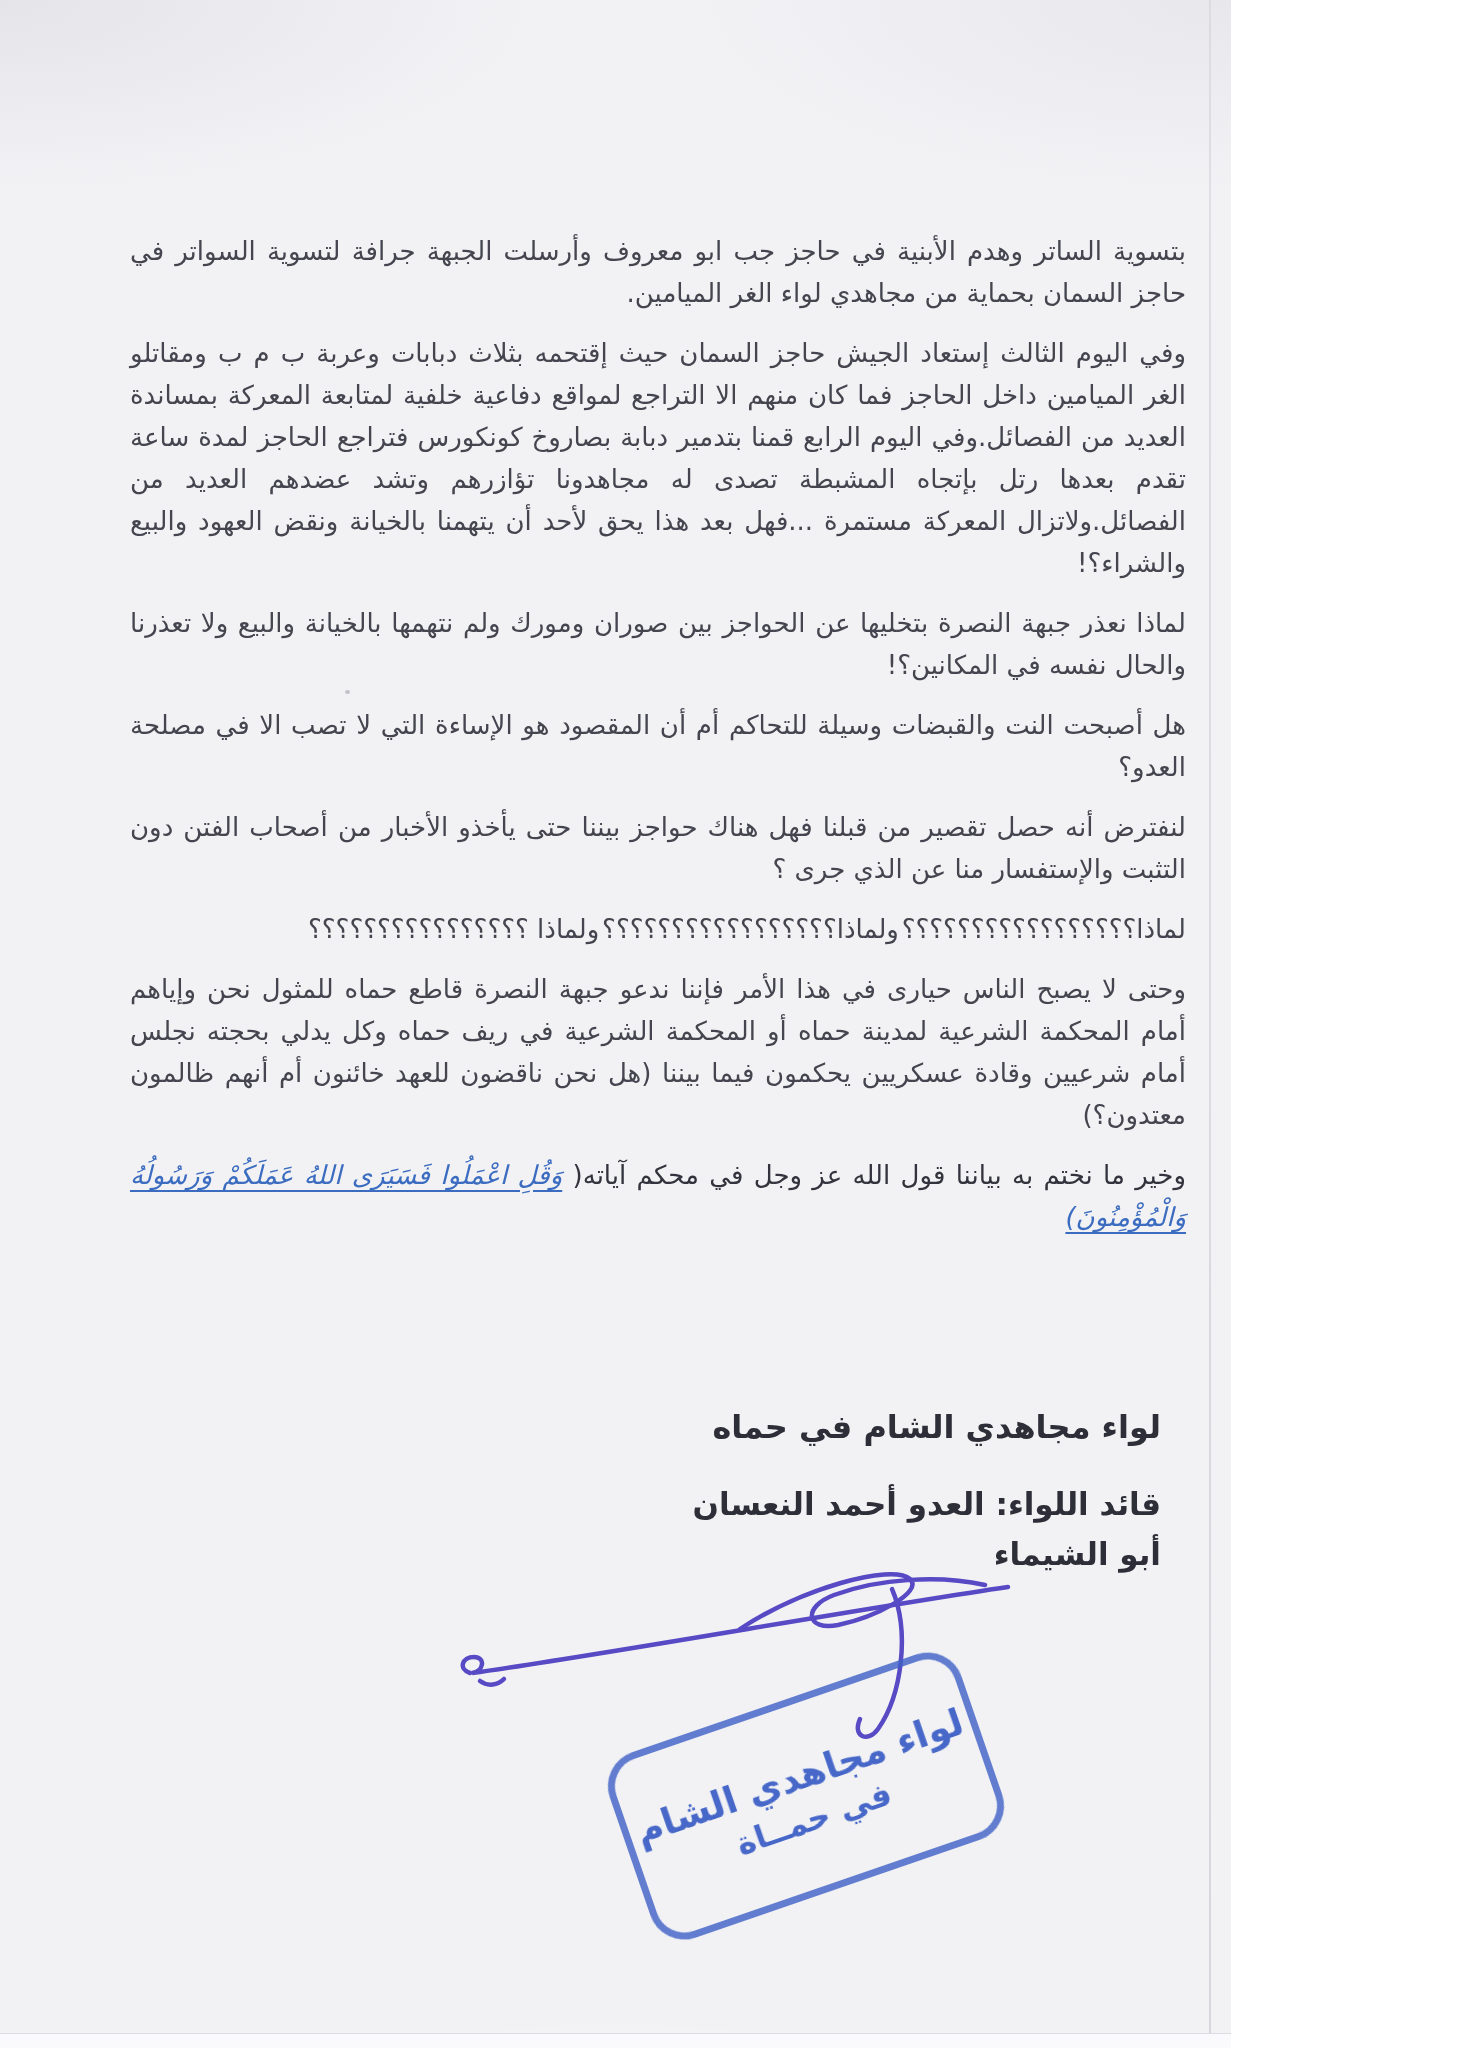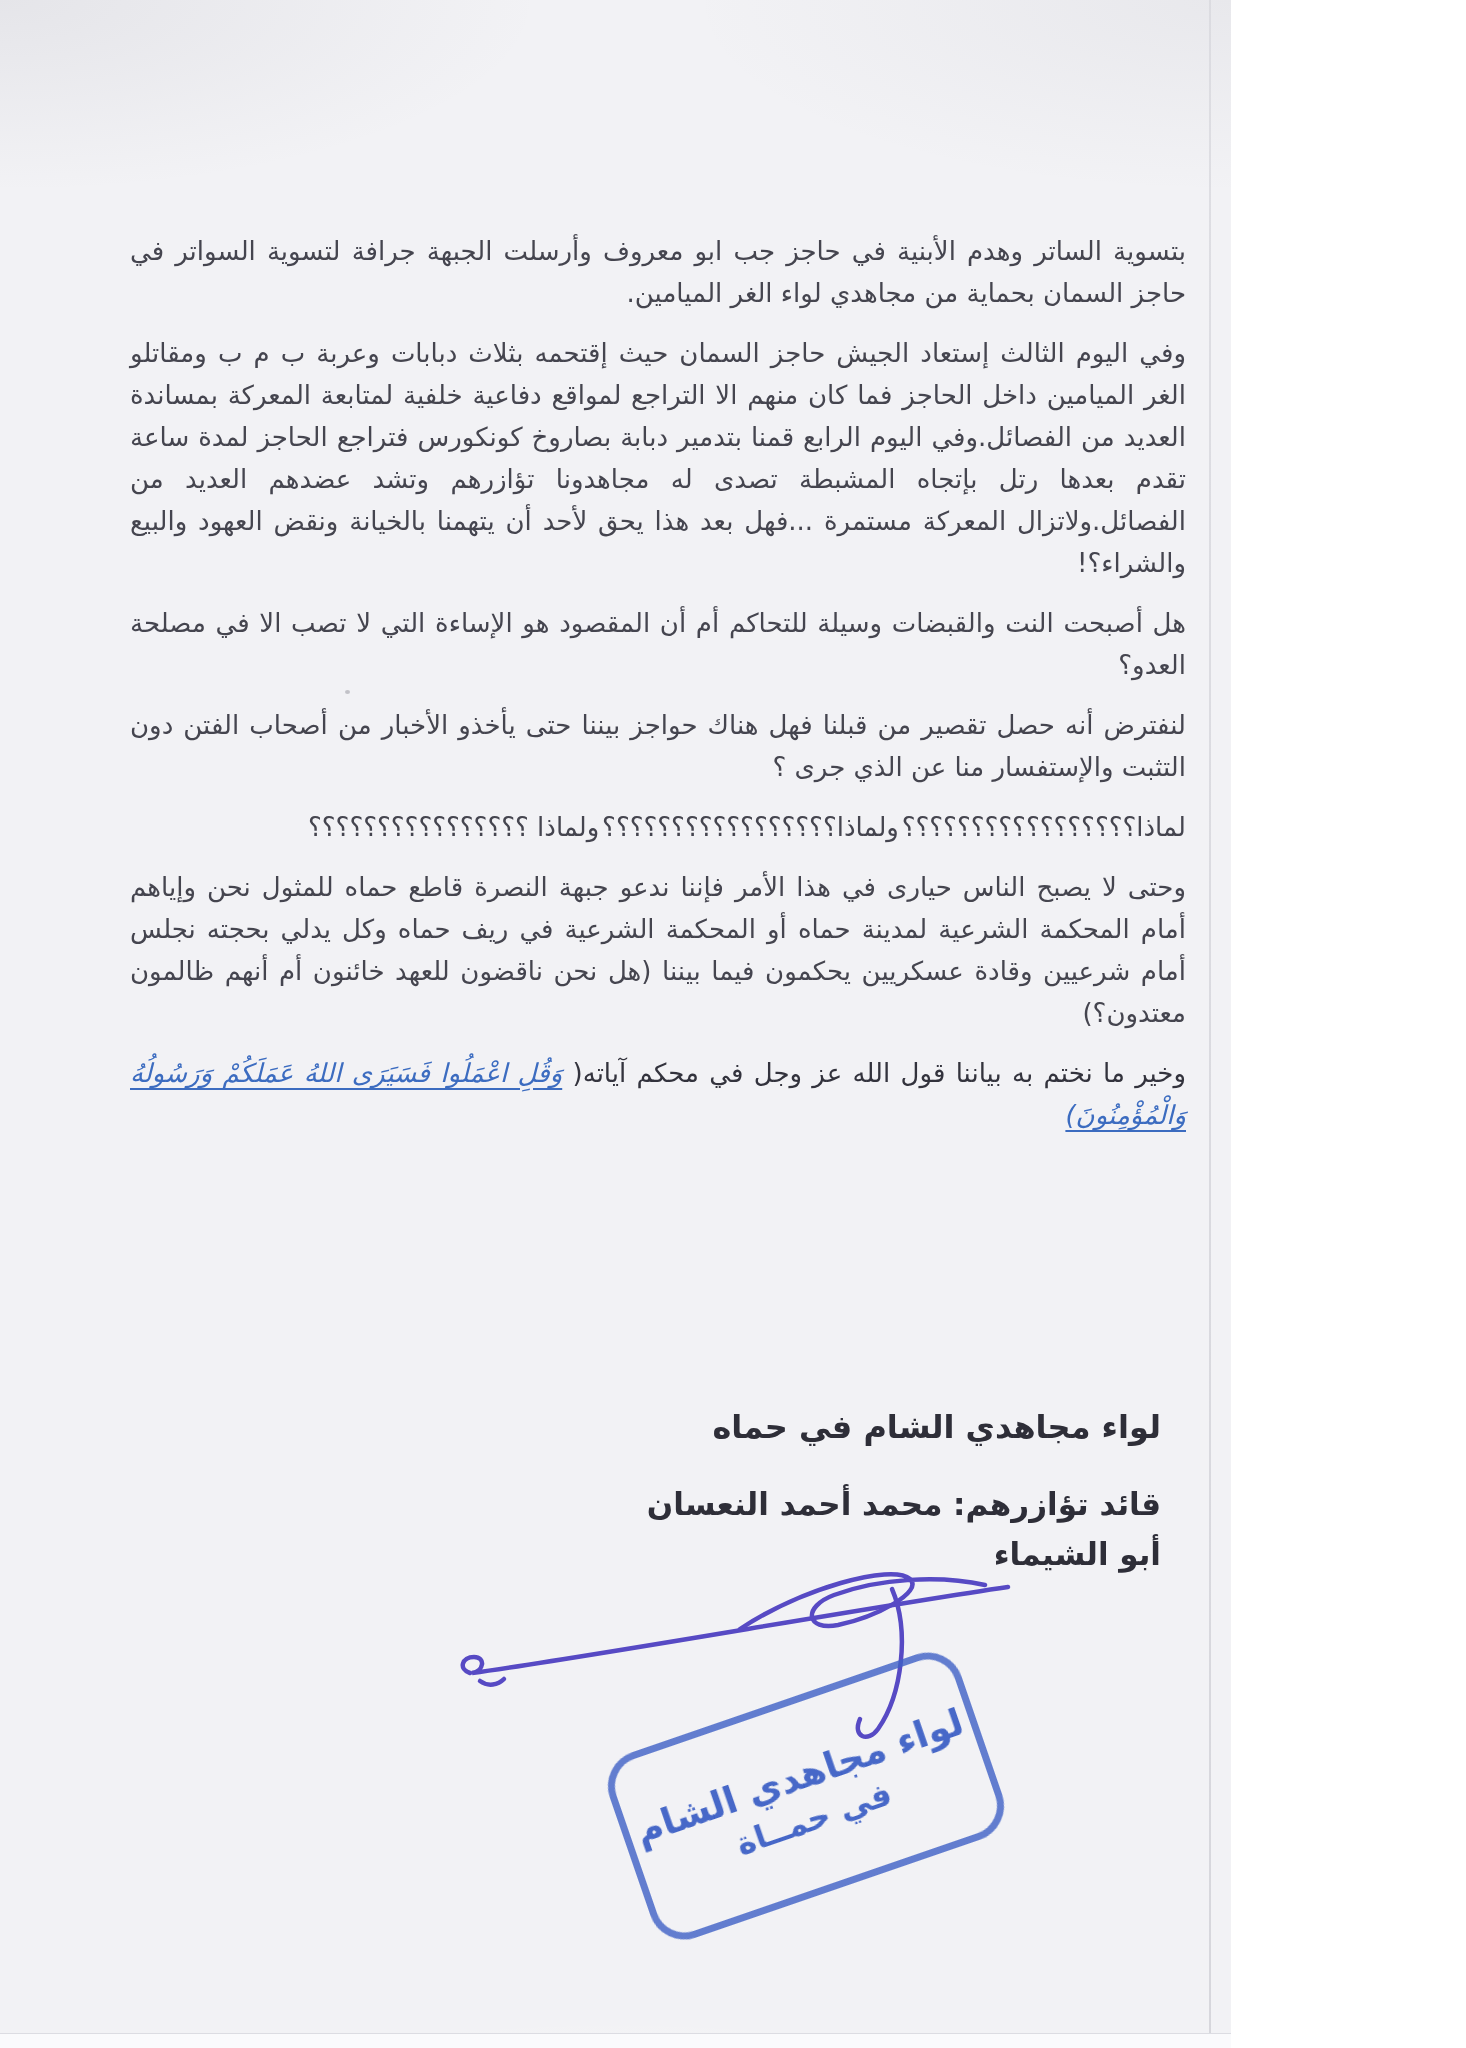--- a/index.html
+++ b/index.html
@@ -55,35 +55,36 @@
 <body>
 
 <div class="page">
 
   <div class="edge-right"></div>
   <div class="edge-bottom"></div>
 
   <div class="body-text">
       <p class="para">بتسوية الساتر وهدم الأبنية في حاجز جب ابو معروف وأرسلت الجبهة جرافة لتسوية السواتر في حاجز السمان بحماية من مجاهدي لواء الغر الميامين.</p>
       <p class="para">وفي اليوم الثالث إستعاد الجيش حاجز السمان حيث إقتحمه بثلاث دبابات وعربة ب م ب ومقاتلو الغر الميامين داخل الحاجز فما كان منهم الا التراجع لمواقع دفاعية خلفية لمتابعة المعركة بمساندة العديد من الفصائل.وفي اليوم الرابع قمنا بتدمير دبابة بصاروخ كونكورس فتراجع الحاجز لمدة ساعة تقدم بعدها رتل بإتجاه المشبطة تصدى له مجاهدونا تؤازرهم وتشد عضدهم العديد من الفصائل.ولاتزال المعركة مستمرة ...فهل بعد هذا يحق لأحد أن يتهمنا بالخيانة ونقض العهود والبيع والشراء؟!</p>
+      <p class="para">لماذا نعذر جبهة النصرة بتخليها عن الحواجز بين صوران ومورك ولم نتهمها بالخيانة والبيع ولا تعذرنا والحال نفسه في المكانين؟!</p>
       <p class="para">هل أصبحت النت والقبضات وسيلة للتحاكم أم أن المقصود هو الإساءة التي لا تصب الا في مصلحة العدو؟</p>
       <p class="para">لنفترض أنه حصل تقصير من قبلنا فهل هناك حواجز بيننا حتى يأخذو الأخبار من أصحاب الفتن دون التثبت والإستفسار منا عن الذي جرى ؟</p>
       <div class="qline">
         <span>لماذا؟؟؟؟؟؟؟؟؟؟؟؟؟؟؟؟؟</span>
         <span>ولماذا؟؟؟؟؟؟؟؟؟؟؟؟؟؟؟؟؟</span>
         <span>ولماذا ؟؟؟؟؟؟؟؟؟؟؟؟؟؟؟؟</span>
       </div>
       <p class="para">وحتى لا يصبح الناس حيارى في هذا الأمر فإننا ندعو جبهة النصرة قاطع حماه للمثول نحن وإياهم أمام المحكمة الشرعية لمدينة حماه أو المحكمة الشرعية في ريف حماه وكل يدلي بحجته نجلس أمام شرعيين وقادة عسكريين يحكمون فيما بيننا (هل نحن ناقضون للعهد خائنون أم أنهم ظالمون معتدون؟)</p>
       <p class="para closing"><span>وخير ما نختم به بياننا قول الله عز وجل في محكم آياته( </span><span class="verse">وَقُلِ اعْمَلُوا فَسَيَرَى اللهُ عَمَلَكُمْ وَرَسُولُهُ وَالْمُؤْمِنُونَ)</span></p>
     </div>
 
   <div class="stray-dot"></div>
 
   <div class="heading h1">لواء مجاهدي الشام في حماه</div>
-  <div class="heading h2">قائد تؤازرهم: محمد أحمد النعسان</div>
+  <div class="heading h2">قائد اللواء: العدو أحمد النعسان</div>
   <div class="heading h3">أبو الشيماء</div>
 
   <svg class="signature" width="600" height="210" viewBox="0 0 600 210">
     <g fill="none" stroke="#4a3cc0" stroke-width="4.5" stroke-linecap="round">
       <path d="M30 128 C18 124 22 112 34 112 C46 112 44 126 32 128 C150 112 430 62 568 42"></path>
       <path d="M40 136 C48 142 58 140 64 134"></path>
       <path d="M300 84 C360 44 452 18 470 34 C484 47 436 72 398 80 C366 86 362 62 394 50 C440 33 500 30 545 40"></path>
       <path d="M452 44 C470 86 462 150 438 184 C428 198 412 192 420 174"></path>
     </g>
   </svg>

